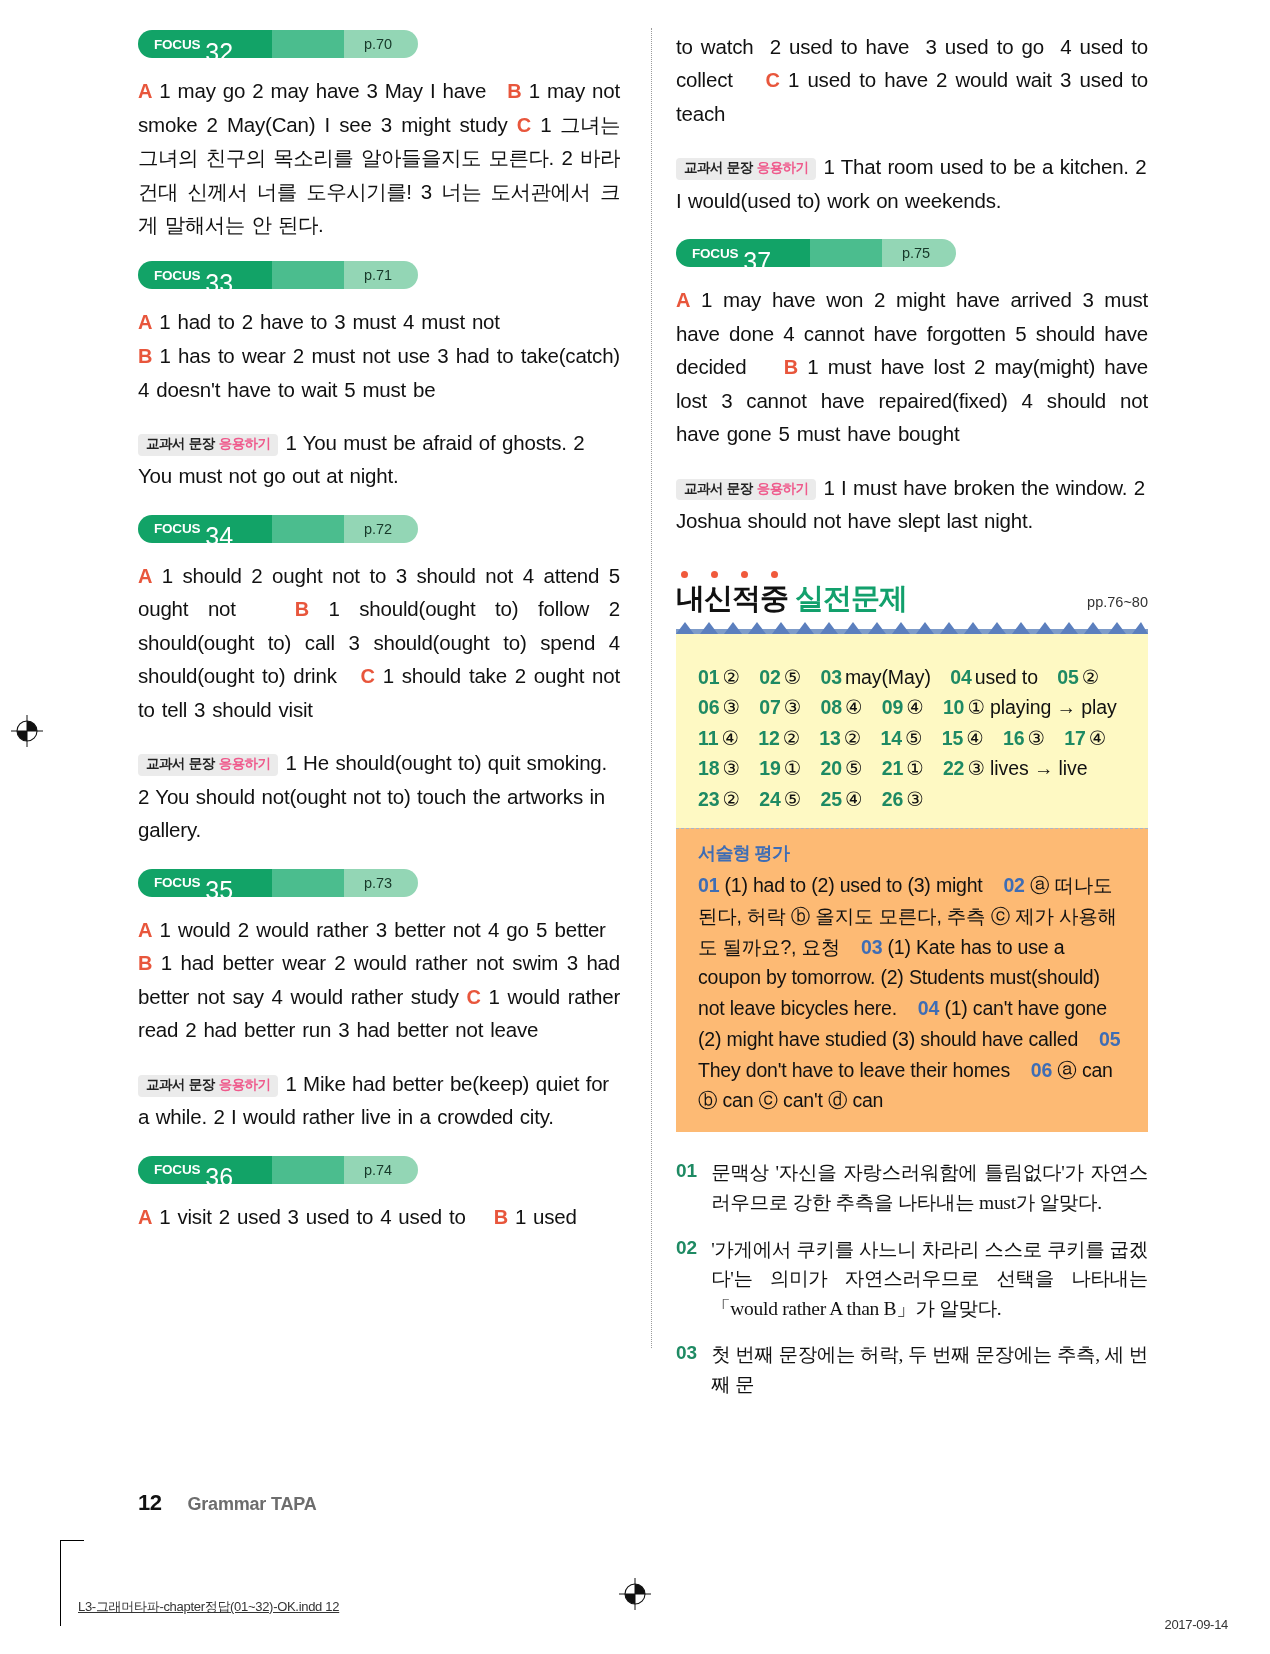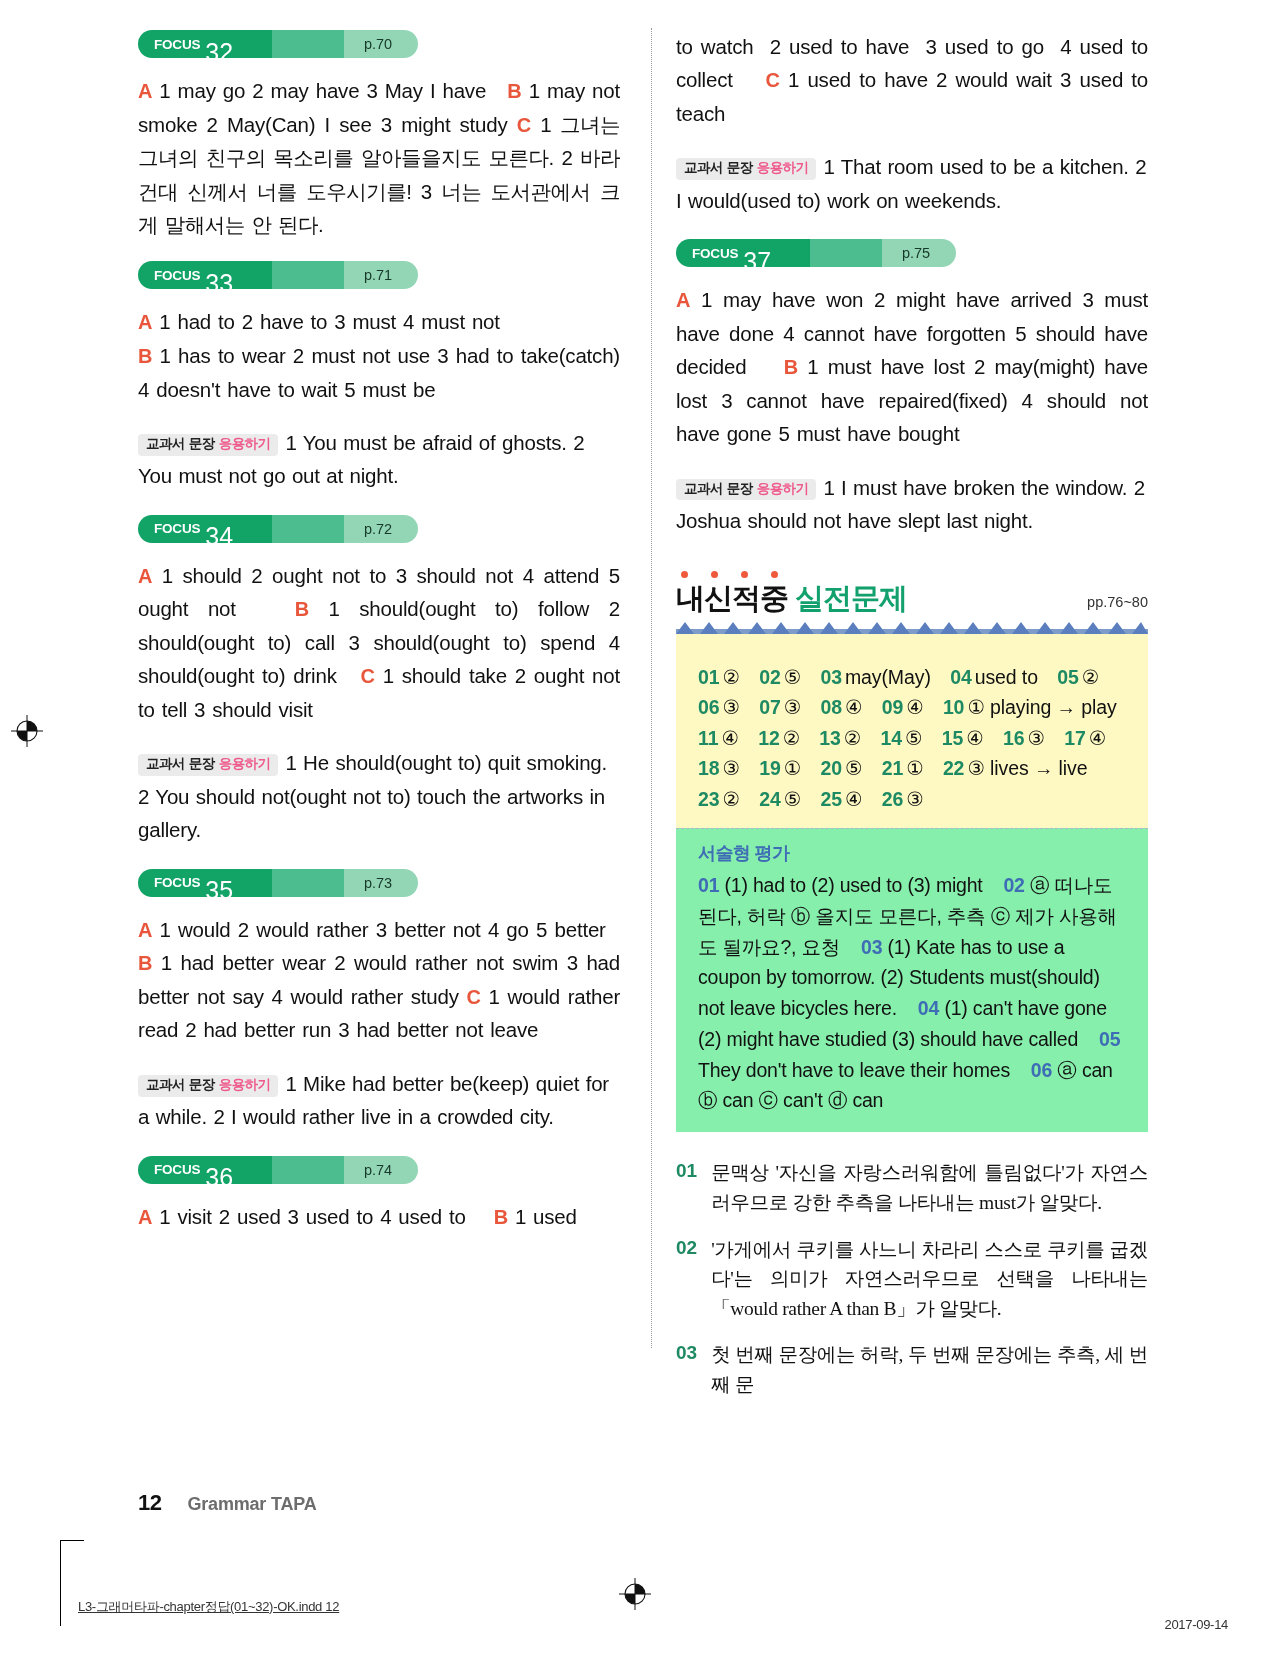--- a/index.html
+++ b/index.html
@@ -92,21 +92,21 @@
     background:#fef9c3;padding:28px 20px 14px 22px;
   }
   .grid-line{
     font-size:19.5px;line-height:1.56;color:#111;letter-spacing:-0.1px;
     white-space:nowrap;
   }
   .gq{color:#1e8a63;font-weight:bold;margin-right:3px;}
   .gq-sp{display:inline-block;width:14px;}
 
   .seo-body{
-    background:#86efac;padding:12px 20px 16px 22px;
+    background:#fdba74;padding:12px 20px 16px 22px;
     border-top:1px dashed #a9b6cc;
   }
   .seo-title{
     color:#3e6db5;font-size:18px;font-weight:bold;letter-spacing:-0.6px;
     margin-bottom:5px;
   }
   .seo-text{
     font-size:19.5px;line-height:1.58;color:#111;letter-spacing:-0.2px;
   }
   .seo-text .sq{color:#3e6db5;font-weight:bold;}

